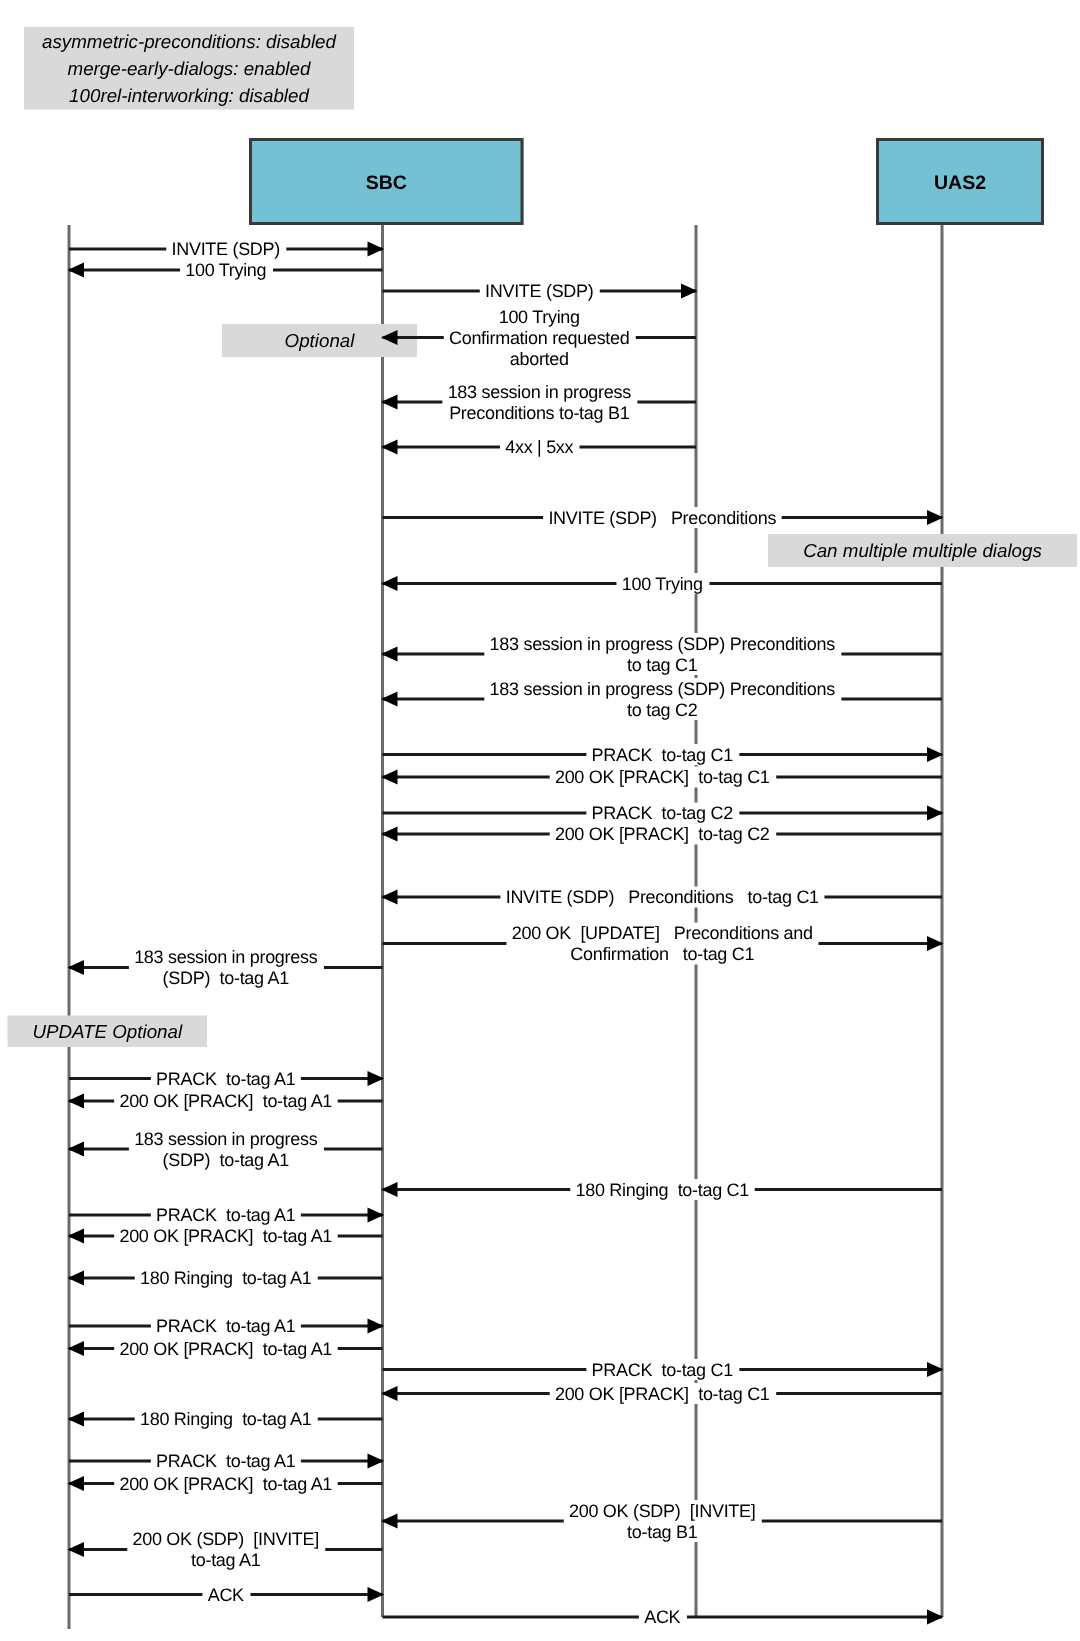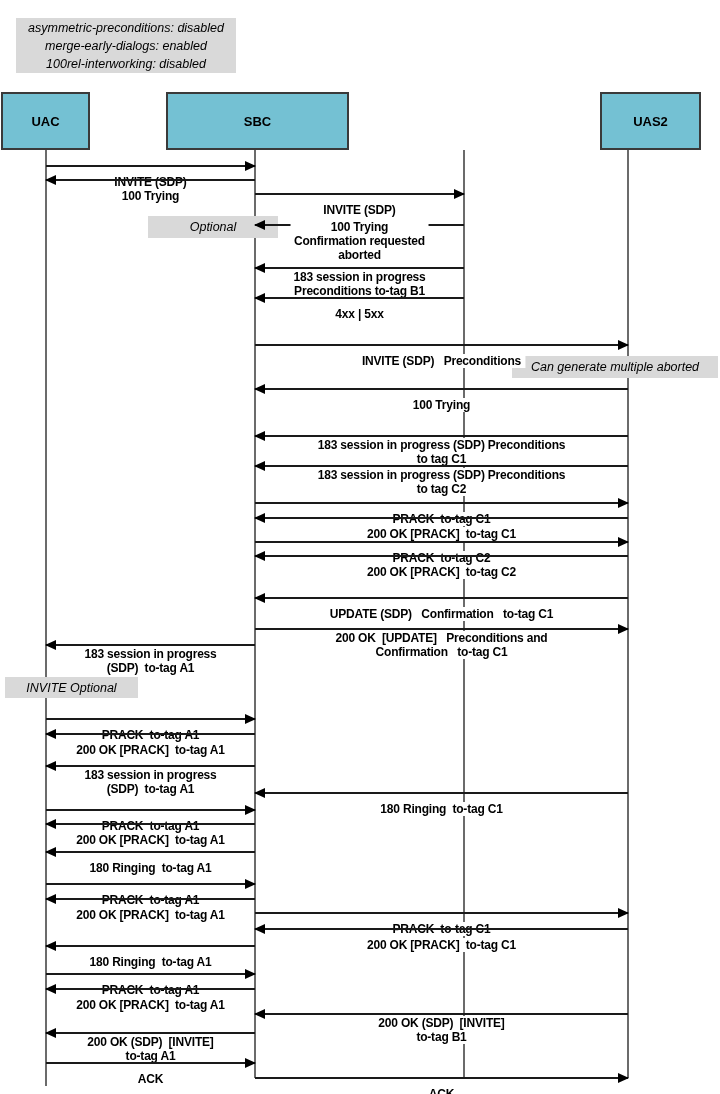--- a/index.html
+++ b/index.html
@@ -17,43 +17,42 @@
   .A{left:46px;width:209px;}
   .B{left:255px;width:209px;}
   .C{left:255px;width:373px;}
   .ln{position:absolute;left:0;right:0;top:-1px;height:0;border-top:2px solid #1a1a1a;}
   .h{position:absolute;top:-5px;width:0;height:0;
      border-top:5px solid transparent;border-bottom:5px solid transparent;}
   .r .h{right:-1px;border-left:11px solid #000;}
   .l .h{left:-1px;border-right:11px solid #000;}
   .lb{position:absolute;left:50%;top:0;transform:translate(-50%,-50%);
       background:#fff;padding:0 4px;white-space:pre;text-align:center;
-      font-weight:bold;font-size:12px;line-height:14px;letter-spacing:-0.2px;margin-top:16px;}
+      font-weight:normal;font-size:12px;line-height:14px;letter-spacing:-0.2px;}
 </style>
 </head>
 <body>
 
 <div id="stage">
 
   <div class="life" style="left:45px;top:150px;height:936px"></div>
   <div class="life" style="left:254px;top:150px;height:928px"></div>
   <div class="life" style="left:463px;top:150px;height:928px"></div>
   <div class="life" style="left:627px;top:150px;height:928px"></div>
 
   <div class="note" style="left:16px;top:18px;width:220px;height:55px">asymmetric-preconditions: disabled
 merge-early-dialogs: enabled
 100rel-interworking: disabled</div>
 
   <div class="note sm" style="left:148px;top:216px;width:130px;height:22px">Optional</div>
-  <div class="note sm" style="left:512px;top:356px;width:206px;height:22px">Can generate multiple aborted</div>
-  <div class="note sm" style="left:5px;top:677px;width:133px;height:21px">INVITE Optional</div>
-
-  <div class="actor" style="left:1px;width:89px">UAC</div>
+  <div class="note sm" style="left:512px;top:356px;width:206px;height:22px">Can multiple multiple dialogs</div>
+  <div class="note sm" style="left:5px;top:677px;width:133px;height:21px">UPDATE Optional</div>
+
   <div class="actor" style="left:166px;width:183px">SBC</div>
-  <div class="actor" style="left:600px;width:101px">UAS2</div>
+  <div class="actor" style="left:584px;width:112px">UAS2</div>
 
   <div class="m A r" style="top:166px">
       <div class="ln"></div>
       <div class="h"></div>
       <div class="lb">INVITE (SDP)</div>
     </div>
   <div class="m A l" style="top:180px">
       <div class="ln"></div>
       <div class="h"></div>
       <div class="lb">100 Trying</div>
@@ -119,21 +118,21 @@
       <div class="lb">PRACK  to-tag C2</div>
     </div>
   <div class="m C l" style="top:556px">
       <div class="ln"></div>
       <div class="h"></div>
       <div class="lb">200 OK [PRACK]  to-tag C2</div>
     </div>
   <div class="m C l" style="top:598px">
       <div class="ln"></div>
       <div class="h"></div>
-      <div class="lb">UPDATE (SDP)   Confirmation   to-tag C1</div>
+      <div class="lb">INVITE (SDP)   Preconditions   to-tag C1</div>
     </div>
   <div class="m C r" style="top:629px">
       <div class="ln"></div>
       <div class="h"></div>
       <div class="lb">200 OK  [UPDATE]   Preconditions and
 Confirmation   to-tag C1</div>
     </div>
   <div class="m A l" style="top:645px">
       <div class="ln"></div>
       <div class="h"></div>

